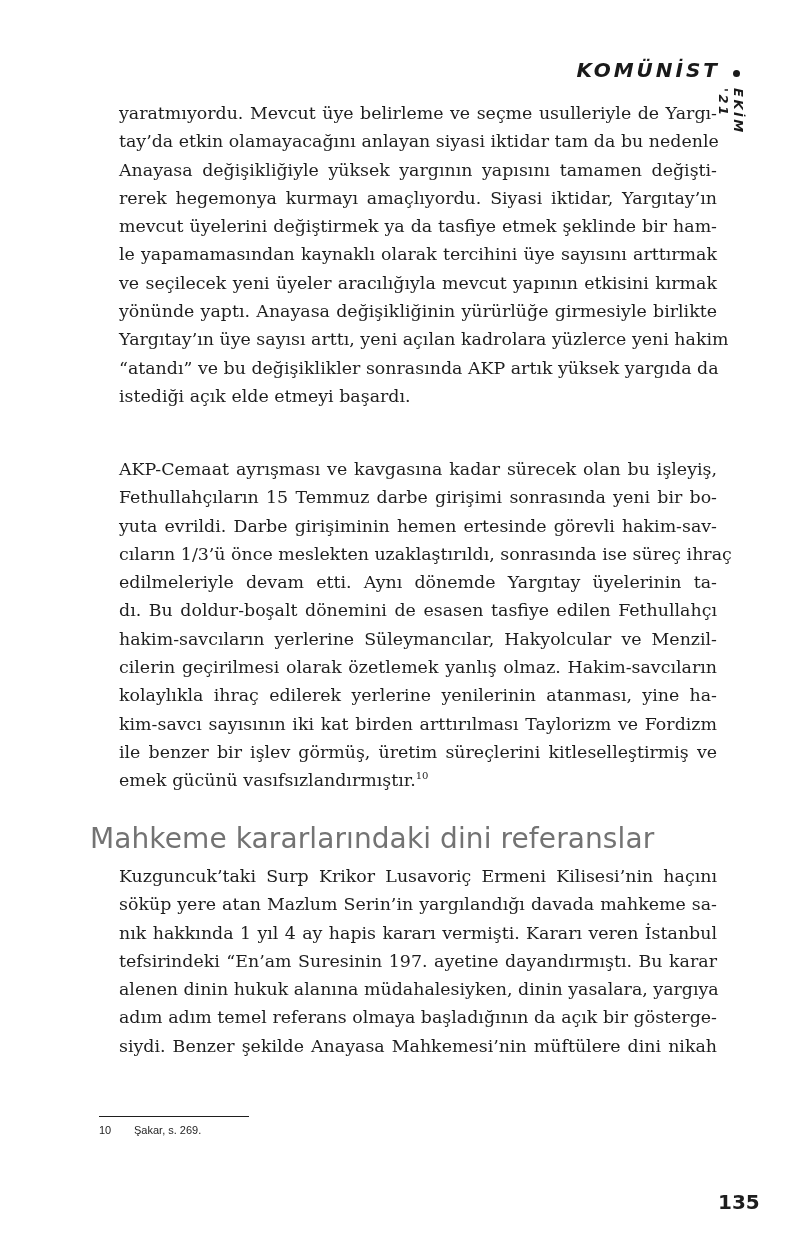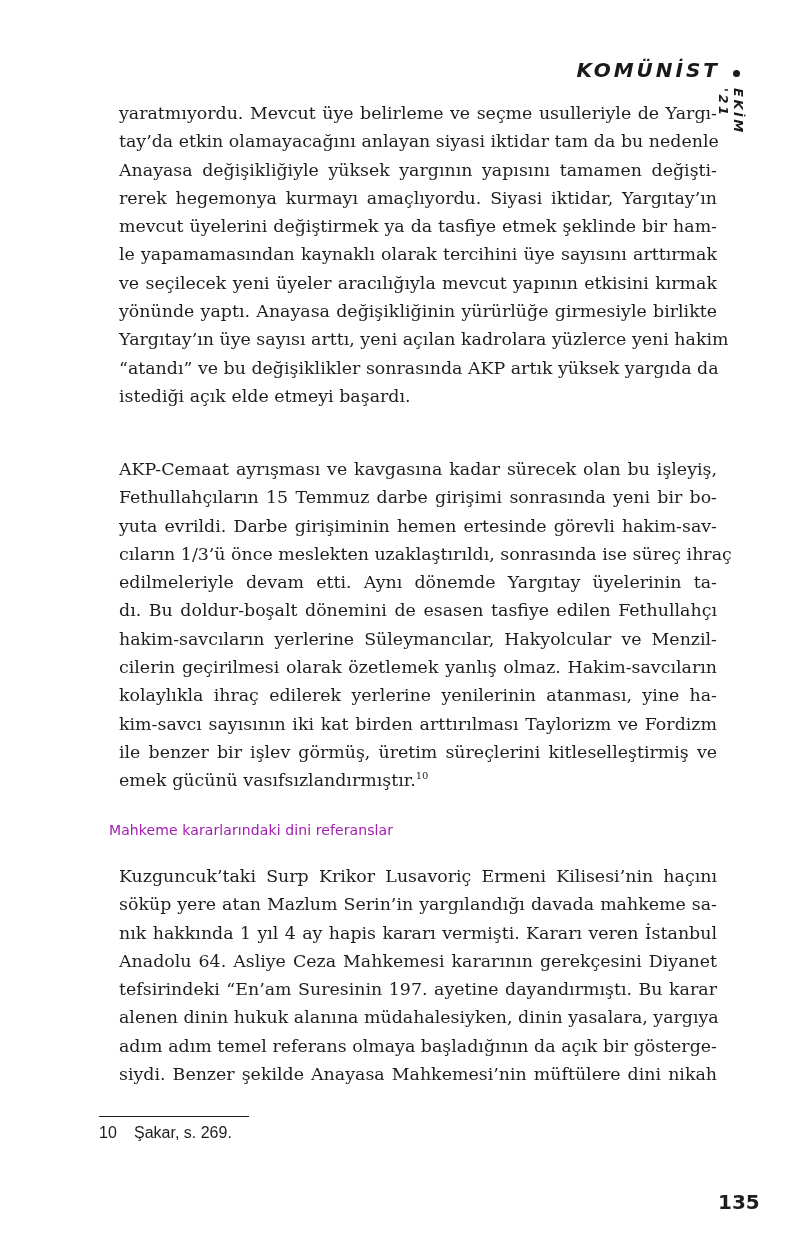--- a/index.html
+++ b/index.html
@@ -23,29 +23,29 @@
     position: absolute; left: 99px; width: 598px;
     font-family: "DejaVu Serif", serif; font-size: 17.4px; line-height: 28.3px;
     text-align: justify; color: #1e1e1e; margin-left: 20px;
   }
   .body-text .ln { display: block; text-align: justify; text-align-last: justify; white-space: nowrap; }
   .body-text .ln.last { text-align-last: left; }
   #p1 { top: 99px; }
   #p2 { top: 455px; }
   #p3 { top: 862px; }
   .section-heading {
-    position: absolute; left: 109px; top: 822px;
-    font-family: "DejaVu Sans", sans-serif; font-size: 14px; color: #a21caf;
+    position: absolute; left: 90px; top: 822px;
+    font-family: "DejaVu Sans", sans-serif; font-size: 28px; color: #737373;
     letter-spacing: 0.1px;
   }
   sup { font-size: 10px; line-height: 0; vertical-align: 7px; }
   .fn-rule { position: absolute; left: 99px; top: 1116px; width: 150px; height: 1px; background: #1e1e1e; }
   .footnote {
     position: absolute; left: 99px; top: 1124px; font-family: "Liberation Sans", sans-serif;
-    font-size: 16px; color: #1e1e1e;
+    font-size: 11px; color: #1e1e1e;
   }
   .footnote .fn-num { display: inline-block; width: 35px; }
   .page-number {
     position: absolute; left: 718px; top: 1190px; font-family: "DejaVu Sans", sans-serif;
     font-size: 20px; font-weight: bold; color: #1e1e1e;
   }
 </style>
 </head>
 <body>
 
@@ -81,21 +81,20 @@
   <span class="ln">ile benzer bir işlev görmüş, üretim süreçlerini kitleselleştirmiş ve</span>
   <span class="ln last"><span>emek gücünü vasıfsızlandırmıştır.</span><sup>10</sup></span>
 </div>
 
 <div class="section-heading">Mahkeme kararlarındaki dini referanslar</div>
 
 <div id="p3" class="body-text">
   <span class="ln">Kuzguncuk’taki Surp Krikor Lusavoriç Ermeni Kilisesi’nin haçını</span>
   <span class="ln">söküp yere atan Mazlum Serin’in yargılandığı davada mahkeme sa-</span>
   <span class="ln">nık hakkında 1 yıl 4 ay hapis kararı vermişti. Kararı veren İstanbul</span>
-  <span class="ln">Anadolu 64. Asliye Ceza Mahkemesi kararının gerekçesini Diyanet</span>
   <span class="ln">tefsirindeki “En’am Suresinin 197. ayetine dayandırmıştı. Bu karar</span>
   <span class="ln">alenen dinin hukuk alanına müdahalesiyken, dinin yasalara, yargıya</span>
   <span class="ln">adım adım temel referans olmaya başladığının da açık bir gösterge-</span>
   <span class="ln">siydi. Benzer şekilde Anayasa Mahkemesi’nin müftülere dini nikah</span>
 </div>
 
 <div class="fn-rule"></div>
 <div class="footnote">
   <span class="fn-num">10</span><span>Şakar, s. 269.</span>
 </div>

